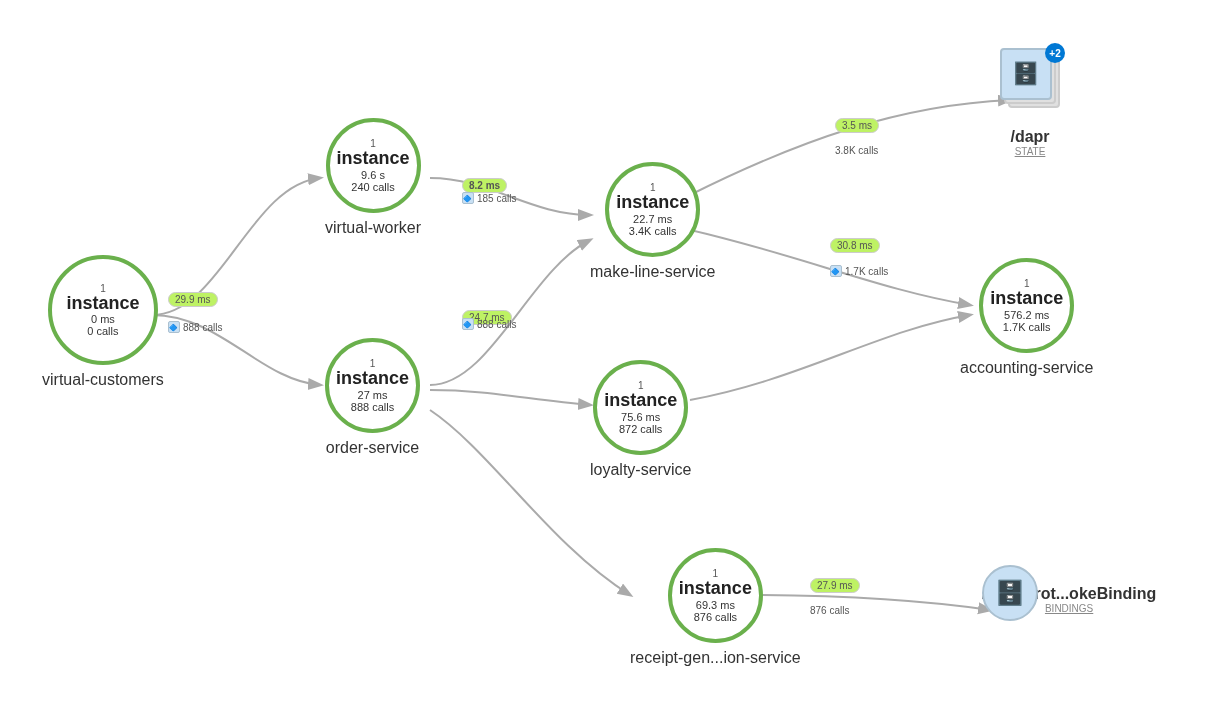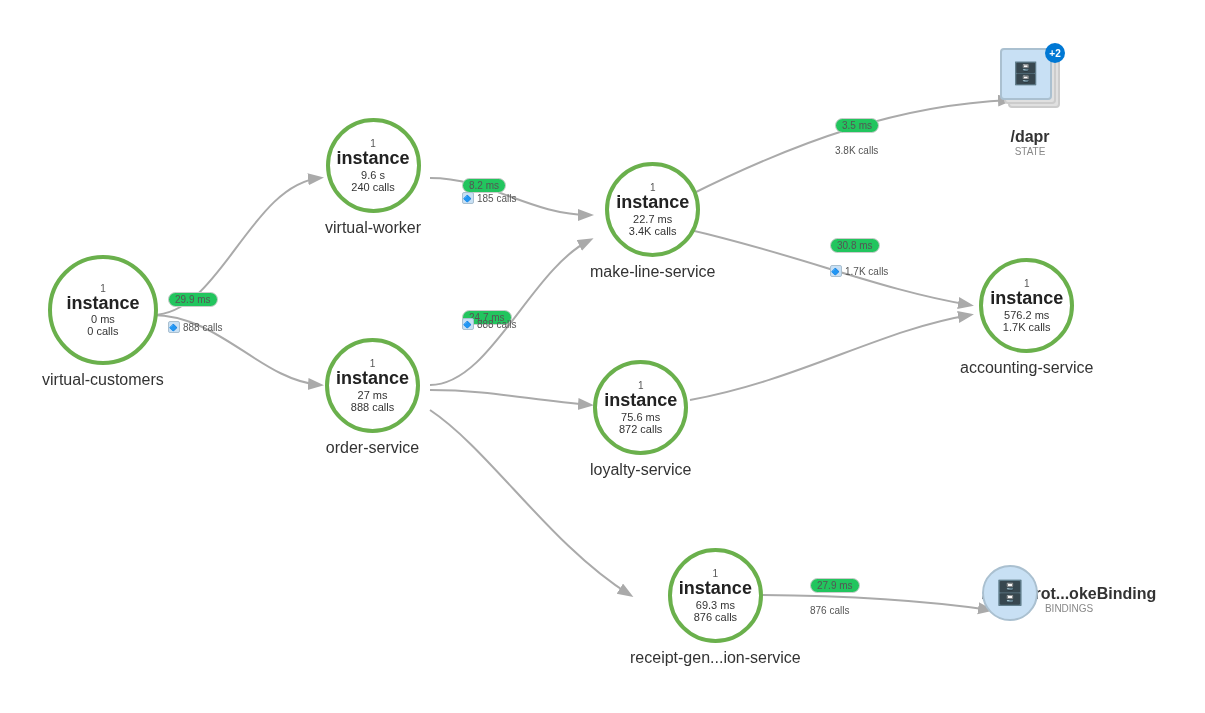--- a/index.html
+++ b/index.html
@@ -126,25 +126,26 @@
       font-size: 16px;
       color: #333;
       margin-top: 20px;
       text-align: center;
       font-weight: 600;
     }
     .ext-sublabel {
       font-size: 10px;
       color: #888;
       text-align: center;
+      text-decoration: underline;
     }
     
     .edge-label {
       position: absolute;
-      background: #22c55e;
+      background: #bef264;
       border: 1px solid #ccc;
       border-radius: 10px;
       padding: 1px 6px;
       font-size: 10px;
       color: #555;
       white-space: nowrap;
     }
     .edge-sublabel {
       position: absolute;
       font-size: 10px;
@@ -218,21 +219,21 @@
   <div class="node" style="left:325px;top:118px;">
     <div class="circle-node medium">
       <span class="inst">1</span>
       <span class="num">instance</span>
       <span class="stat1">9.6 s</span>
       <span class="stat2">240 calls</span>
     </div>
     <span class="node-label">virtual-worker</span>
   </div>
 
-  <div class="edge-label" style="left:462px;top:178px;">8.2 ms</div>
+  <div class="edge-label" style="left:462px;top:178px;font-weight:bold;">8.2 ms</div>
   <div class="edge-sublabel" style="left:462px;top:179px;">
     <span class="small-icon">🔷</span>
     <span>185 calls</span>
   </div>
 
   <div class="node" style="left:325px;top:338px;">
     <div class="circle-node medium">
       <span class="inst">1</span>
       <span class="num">instance</span>
       <span class="stat1">27 ms</span>

